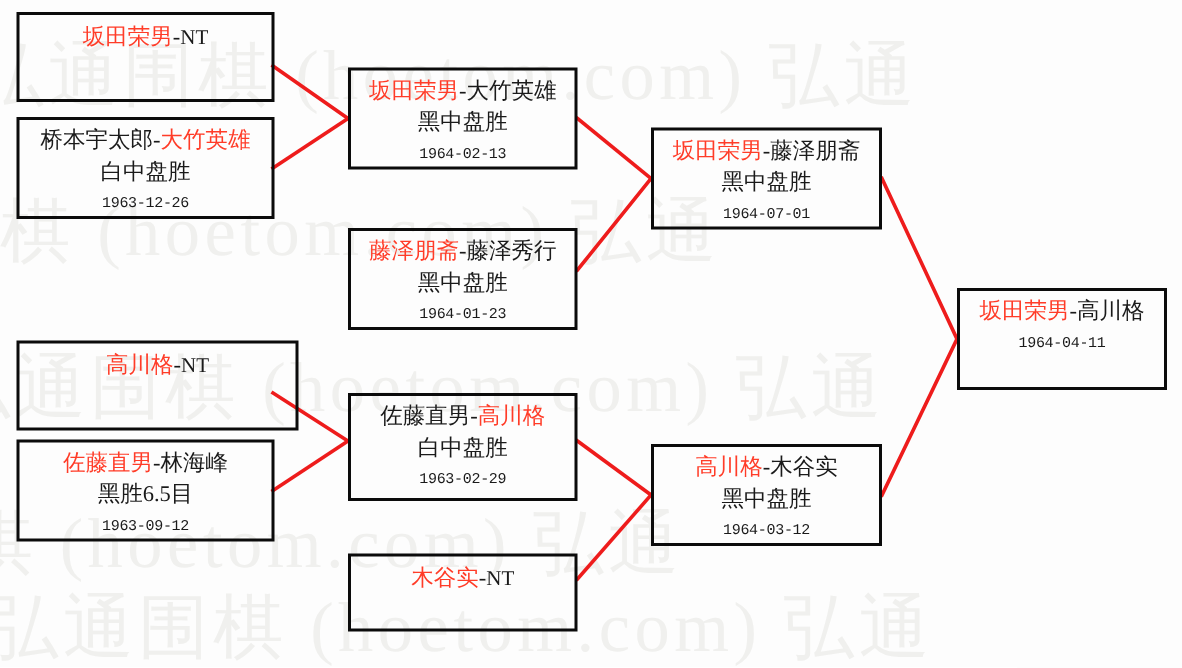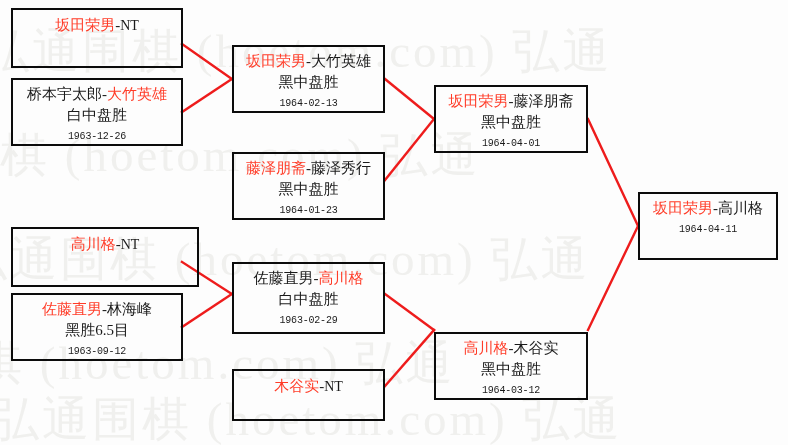--- a/index.html
+++ b/index.html
@@ -151,24 +151,24 @@
     <span class="line date">1963-02-29</span>
   </div>
 
   <div class="match" style="left:232px; top:369px; width:153px; height:52px; padding-top:5px;">
     <span class="line players"><span class="pw">木谷实</span><span class="sep">-</span><span class="nt">NT</span></span>
   </div>
 
   <div class="match" style="left:434px; top:85px; width:154px; height:68px;">
     <span class="line players"><span class="pw">坂田荣男</span><span class="sep">-</span><span class="pl">藤泽朋斋</span></span>
     <span class="line result">黑中盘胜</span>
-    <span class="line date">1964-04-01</span>
+    <span class="line date">1964-07-01</span>
   </div>
 
-  <div class="match" style="left:434px; top:296px; width:154px; height:68px;margin-top:36px;">
+  <div class="match" style="left:434px; top:296px; width:154px; height:68px;">
     <span class="line players"><span class="pw">高川格</span><span class="sep">-</span><span class="pl">木谷实</span></span>
     <span class="line result">黑中盘胜</span>
     <span class="line date">1964-03-12</span>
   </div>
 
   <div class="match" style="left:638px; top:192px; width:140px; height:68px;">
     <span class="line players"><span class="pw">坂田荣男</span><span class="sep">-</span><span class="pl">高川格</span></span>
     <span class="line date">1964-04-11</span>
   </div>
 

